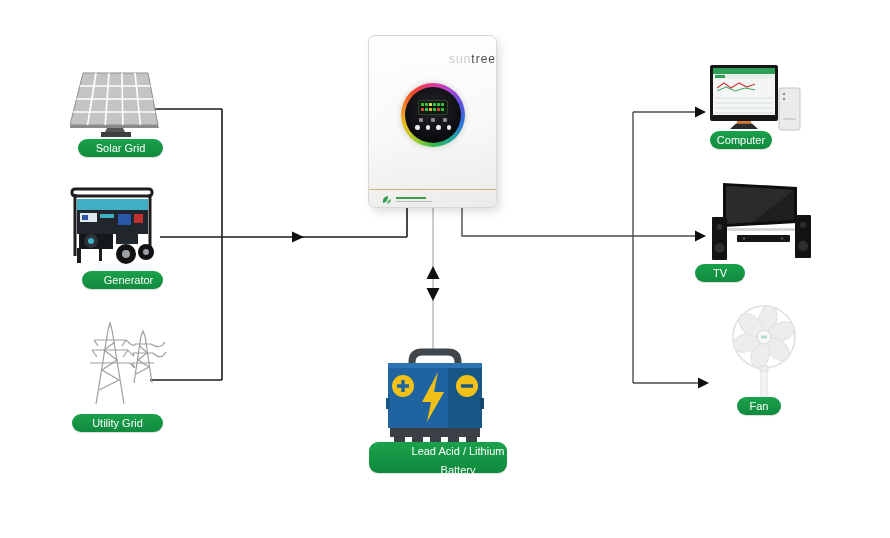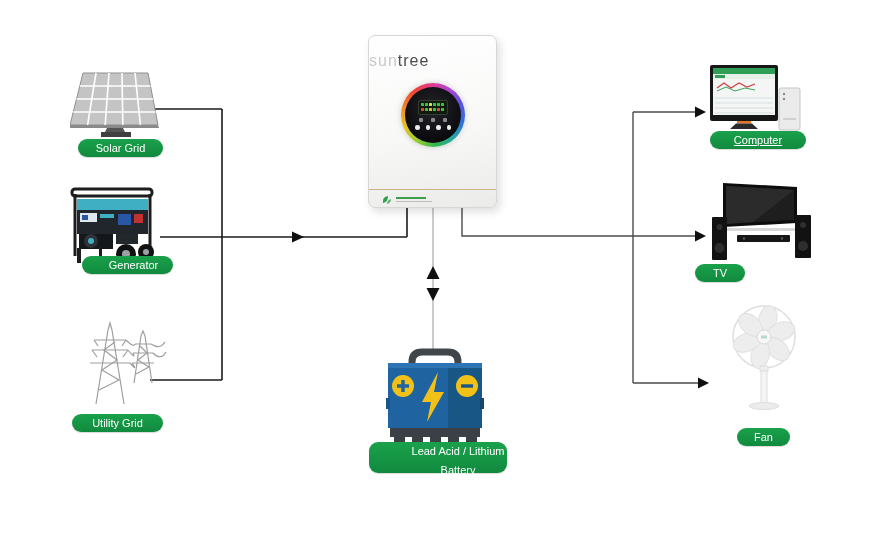--- a/index.html
+++ b/index.html
@@ -14,36 +14,36 @@
   .ln-gray{stroke:var(--line-right,#4c4c4c);stroke-width:1.4;fill:none;}
   .ln-batt{stroke:var(--line-batt,#bfbfbf);stroke-width:1.6;fill:none;}
   .arrow{fill:#101010;stroke:none;}
   .pill{
     position:absolute;z-index:3;height:18px;border-radius:9px;
     background:linear-gradient(180deg,var(--pill-green,#1aa14b),#118a3e);
     color:#ffffff;font-size:11px;line-height:18px;text-align:center;
     box-shadow:0 1px 1px rgba(0,0,0,.15);
   }
   #pill-solar{left:78px;top:139px;width:85px;}
-  #pill-generator{left:82px;top:256px;width:91px;padding-left:12px;}
+  #pill-generator{left:82px;top:271px;width:81px;padding-left:12px;}
   #pill-utility{left:72px;top:414px;width:91px;}
-  #pill-computer{left:710px;top:131px;width:96px;text-decoration:underline;}
+  #pill-computer{left:710px;top:131px;width:62px;}
   #pill-tv{left:695px;top:264px;width:50px;}
-  #pill-fan{left:737px;top:428px;width:53px;}
+  #pill-fan{left:737px;top:397px;width:44px;}
   #pill-battery{left:369px;top:442px;width:138px;height:31px;line-height:19px;padding-left:40px;}
 
   
   .inverter{
     position:absolute;left:368px;top:35px;width:129px;height:173px;z-index:2;
     background:linear-gradient(170deg,#ffffff 0%,#f8f8f7 55%,#ebebea 100%);
     border:1px solid #d7d7d5;border-radius:7px;
     box-shadow:3px 4px 8px rgba(0,0,0,.13);
   }
-  .inv-brand{position:absolute;top:16px;left:0;width:100%;text-align:left;
-    font-size:16px;letter-spacing:1px;}
+  .inv-brand{position:absolute;top:16px;left:0;width:100%;text-align:right;
+    font-size:12px;letter-spacing:1px;}
   .inv-brand .lt{color:#c9c9c9;}
   .inv-brand .dk{color:#4d4d4d;}
   .inv-ring{
     position:absolute;left:32px;top:47px;width:64px;height:64px;border-radius:50%;
     background:conic-gradient(from -40deg,
       #f0452e,#e23a8c,#b044d4,#5b53e0,#2f6fdd,#23a8a0,#2eb84e,#9ccb2f,#e8c21e,#f08a2a,#f0452e);
     display:flex;align-items:center;justify-content:center;
     box-shadow:0 0 6px rgba(0,0,0,.18);
   }
   .inv-face{

